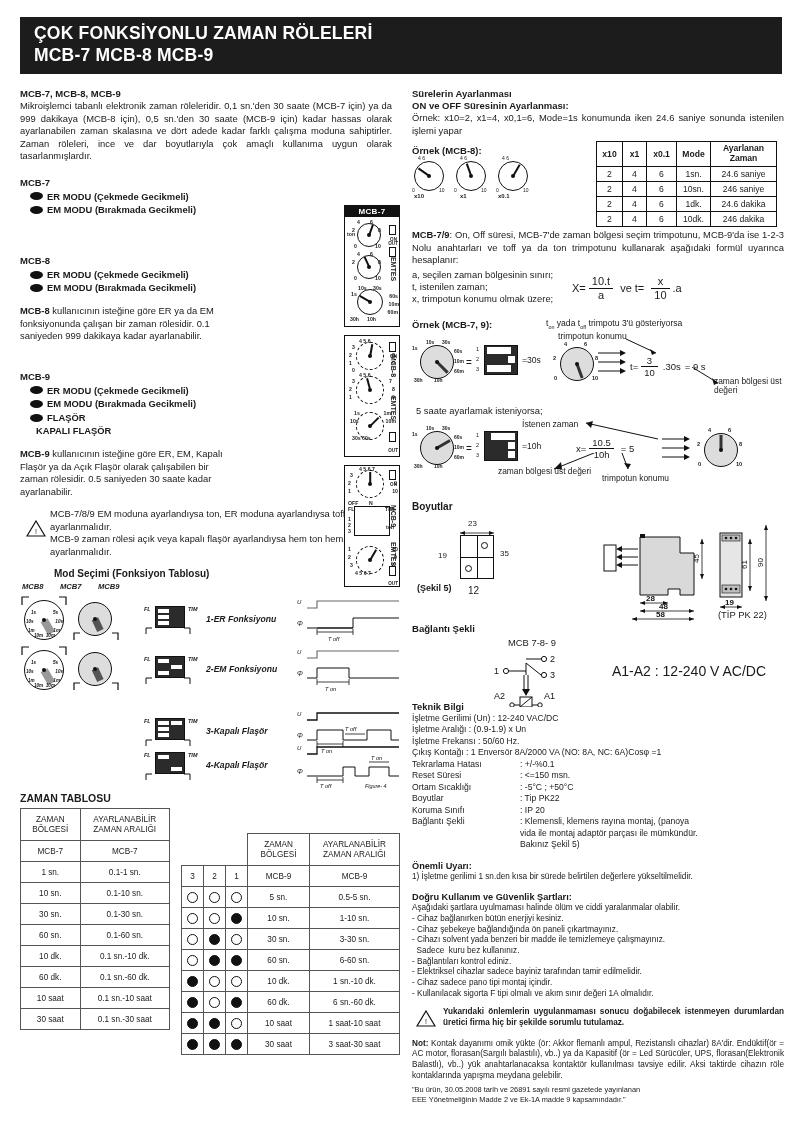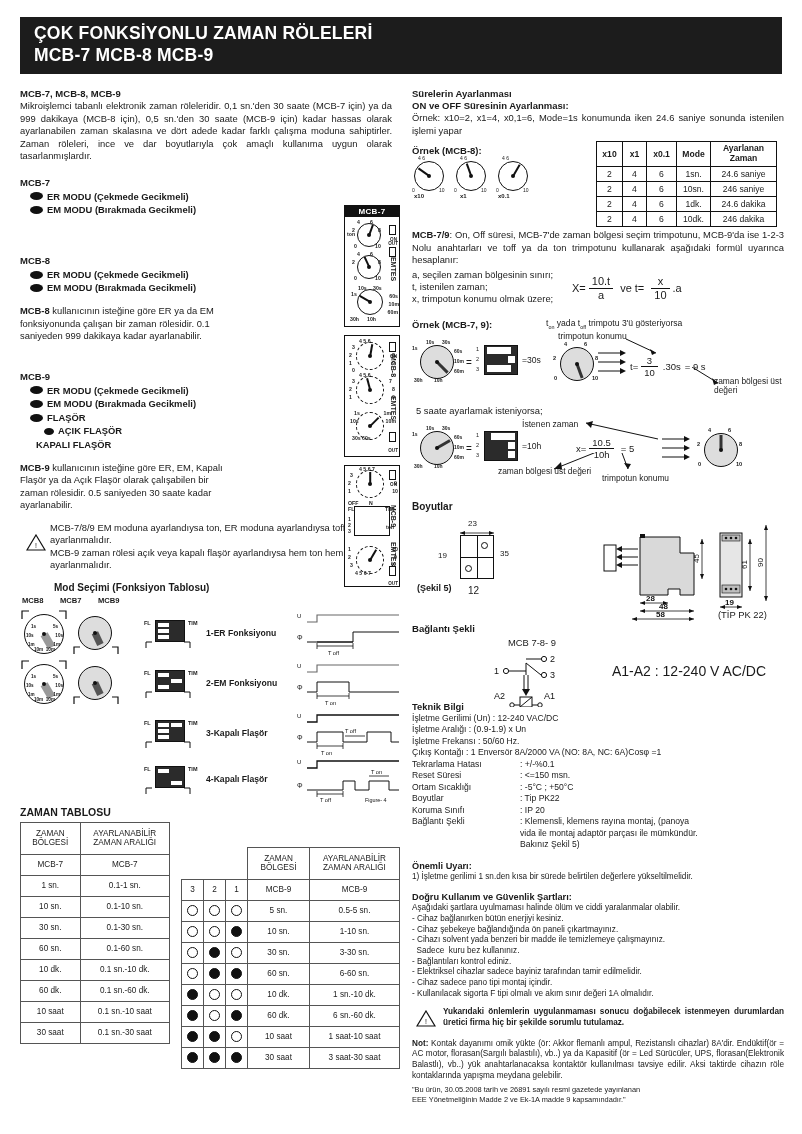--- a/index.html
+++ b/index.html
@@ -77,21 +77,21 @@
   table.ex{ border-collapse:collapse; font-size:8.6px; }
   table.ex td, table.ex th{ border:1px solid #111; padding:2px 4px; text-align:center; font-weight:normal; }
   table.ex th{ font-weight:bold; }
 
   
   .frac{ display:inline-block; text-align:center; vertical-align:middle; margin:0 3px; }
   .frac .n{ display:block; border-bottom:1.1px solid #111; padding:0 3px; line-height:1.2; }
   .frac .d{ display:block; padding:0 3px; line-height:1.2; }
 
   
-  .modetable{ position:relative; width:380px; }
+  .modetable{ position:relative; width:380px;font-style:italic; }
   .moderow{ position:relative; height:50px; }
   .modelabel{ position:absolute; font-size:8.6px; font-weight:bold; }
 
   
   .wave{ position:absolute; }
 
   
   .zt-title{ font-size:10.5px; font-weight:bold; margin:0 0 4px 0; }
   table.zt{ border-collapse:collapse; font-size:8.2px; }
   table.zt td{ border:1px solid #555; text-align:center; padding:3px 2px; height:21px; }
@@ -164,24 +164,20 @@
         <span class="bullet"></span>
         <span>ER MODU (Çekmede Gecikmeli)</span>
       </div>
       <div class="row">
         <span class="bullet"></span>
         <span>EM MODU (Bırakmada Gecikmeli)</span>
       </div>
       <div class="row">
         <span class="bullet"></span>
         <span>FLAŞÖR</span>
-      </div>
-      <div class="row ind">
-        <span class="bullet sm"></span>
-        <span>AÇIK FLAŞÖR</span>
       </div>
       <div class="row ind2">
         <span>KAPALI FLAŞÖR</span>
       </div>
     </div>
     <div class="sp10"></div>
     <div class="para" style="width:215px"><b>MCB-9</b><span> kullanıcının isteğine göre ER, EM, Kapalı Flaşör ya da Açık Flaşör olarak çalışabilen bir zaman rölesidir. 0.5 saniyeden 30 saate kadar ayarlanabilir.</span></div>
 
     <div class="sp10"></div>
 
@@ -312,21 +308,21 @@
           <text x="2" y="8" font-size="6" fill="#111" font-family="Liberation Sans">U</text>
           <path d="M12,12 L22,12 L22,5 L104,5" fill="none" stroke="#666" stroke-width="1.1"></path>
           <text x="2" y="30" font-size="7" fill="#111" font-family="Liberation Sans">Φ</text>
           <path d="M12,32 L22,32 L22,22 L54,22 L54,32 L104,32" fill="none" stroke="#111" stroke-width="1"></path>
           <path d="M22,36 L54,36" stroke="#111" stroke-width=".8"></path>
           <path d="M22,33 L22,39 M54,33 L54,39" stroke="#111" stroke-width=".8"></path>
           <text x="30" y="45" font-size="5.6" fill="#111" font-family="Liberation Sans">T on</text>
         </svg>
       </div>
 
-      <div class="moderow" style="position:absolute; left:0; top:114px; width:380px; height:48px;">
+      <div class="moderow" style="position:absolute; left:0; top:126px; width:380px; height:48px;">
         <div style="position:absolute; left:124px; top:10px; font-size:5.5px; font-weight:bold;">FL</div>
         <div style="position:absolute; left:168px; top:10px; font-size:5.5px; font-weight:bold;">TIM</div>
         <div class="dip" style="left:135px; top:10px; width:30px; height:22px;">
           <div class="sw">
               <i class="l"></i>
               <i class="r"></i>
             </div>
           <div class="sw">
               <i class="l"></i>
             </div>

